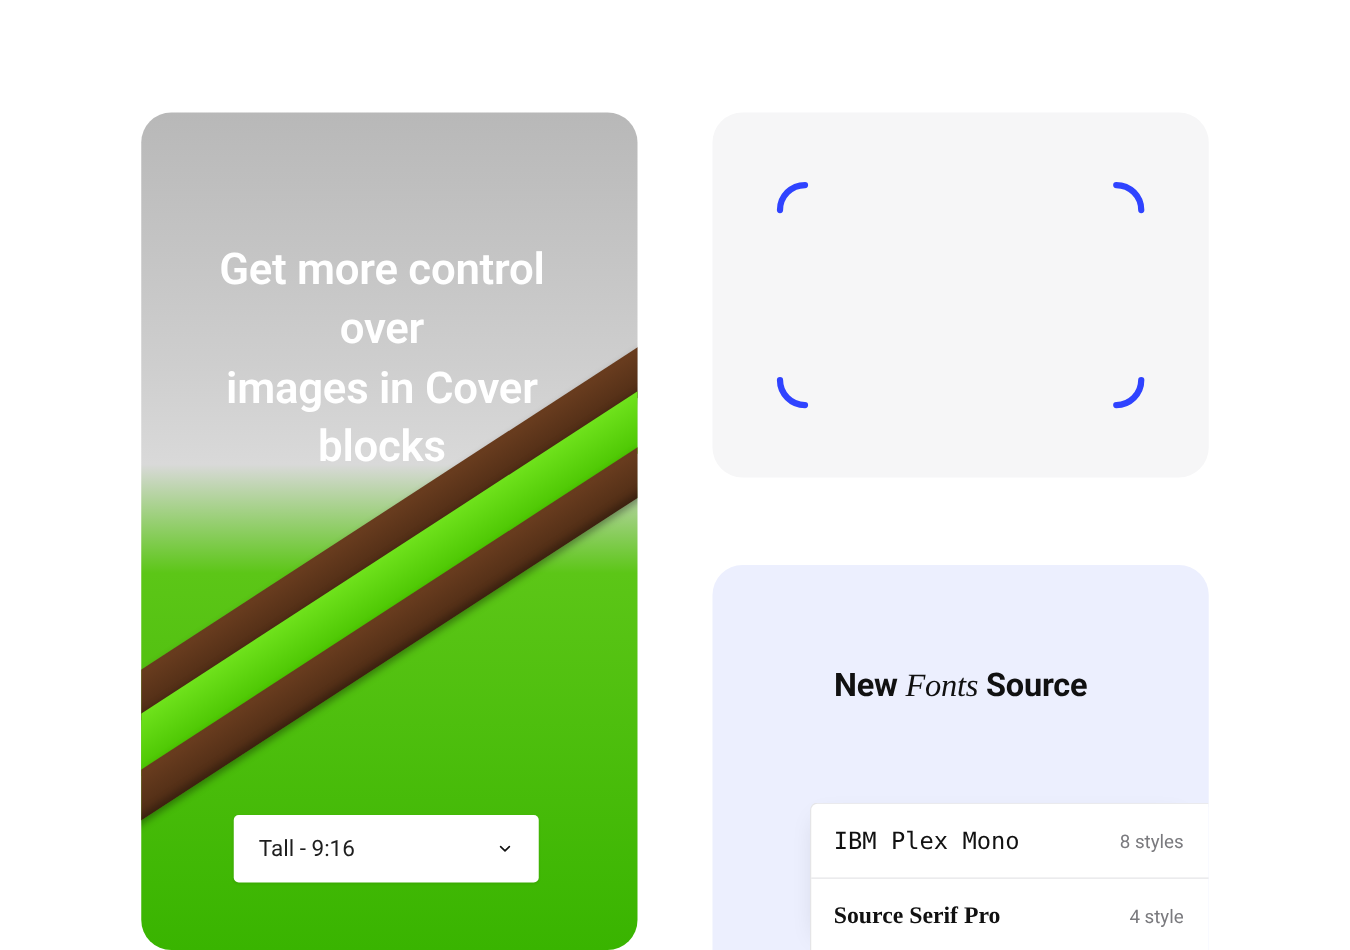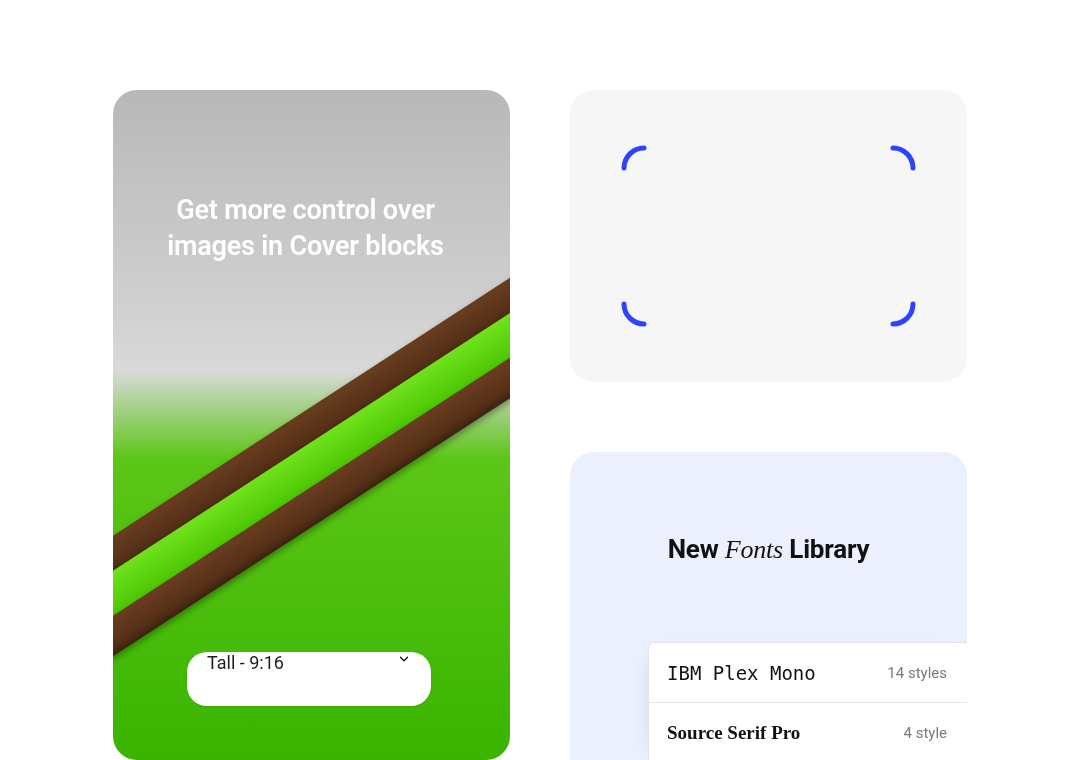--- a/index.html
+++ b/index.html
@@ -41,35 +41,35 @@
     .g1 { top: 356px; }
     .w2 { top: 400px; }
     .cover-headline {
       position: absolute;
       top: 102px;
       left: 0;
       right: 12px;
       text-align: center;
       color: #ffffff;
       font-weight: 600;
-      font-size: 27px;
+      font-size: 35px;
       line-height: 1.35;
       padding: 0 30px;
       letter-spacing: -0.2px;
     }
     .aspect-select {
       position: absolute;
       left: 74px;
       bottom: 54px;
       width: 244px;
       height: 54px;
       background: #ffffff;
-      border-radius: 20px;
+      border-radius: 4px;
       display: flex;
-      align-items: flex-start;
+      align-items: center;
       justify-content: space-between;
       padding: 0 20px;
       font-size: 18px;
       color: #1e1e1e;
       cursor: pointer;
       box-shadow: 0 1px 2px rgba(0,0,0,.08);
     }
     .chev {
       width: 14px; height: 14px;
       display: inline-flex; align-items: center; justify-content: center;
@@ -202,26 +202,26 @@
   <span class="corner br">
       <svg width="44" height="44" viewBox="0 0 44 44">
         <path d="M4 24 A20 20 0 0 1 24 4" fill="none" stroke="#2f43ff" stroke-width="5" stroke-linecap="round"></path>
       </svg>
     </span>
 
 </div>
 
 <div class="fonts-card">
   <div class="fonts-title">
-    <span>New </span><span class="monoital">Fonts</span><span> Library</span>
+    <span>New </span><span class="monoital">Fonts</span><span> Source</span>
   </div>
 
   <div class="font-list">
     <div class="font-row">
       <span class="font-name mono">IBM Plex Mono</span>
-      <span class="styles-count">14 styles</span>
+      <span class="styles-count">8 styles</span>
     </div>
     <div class="font-row">
       <span class="font-name serif">Source Serif Pro</span>
       <span class="styles-count">4 style</span>
     </div>
   </div>
 </div>
 
 </body></html>

